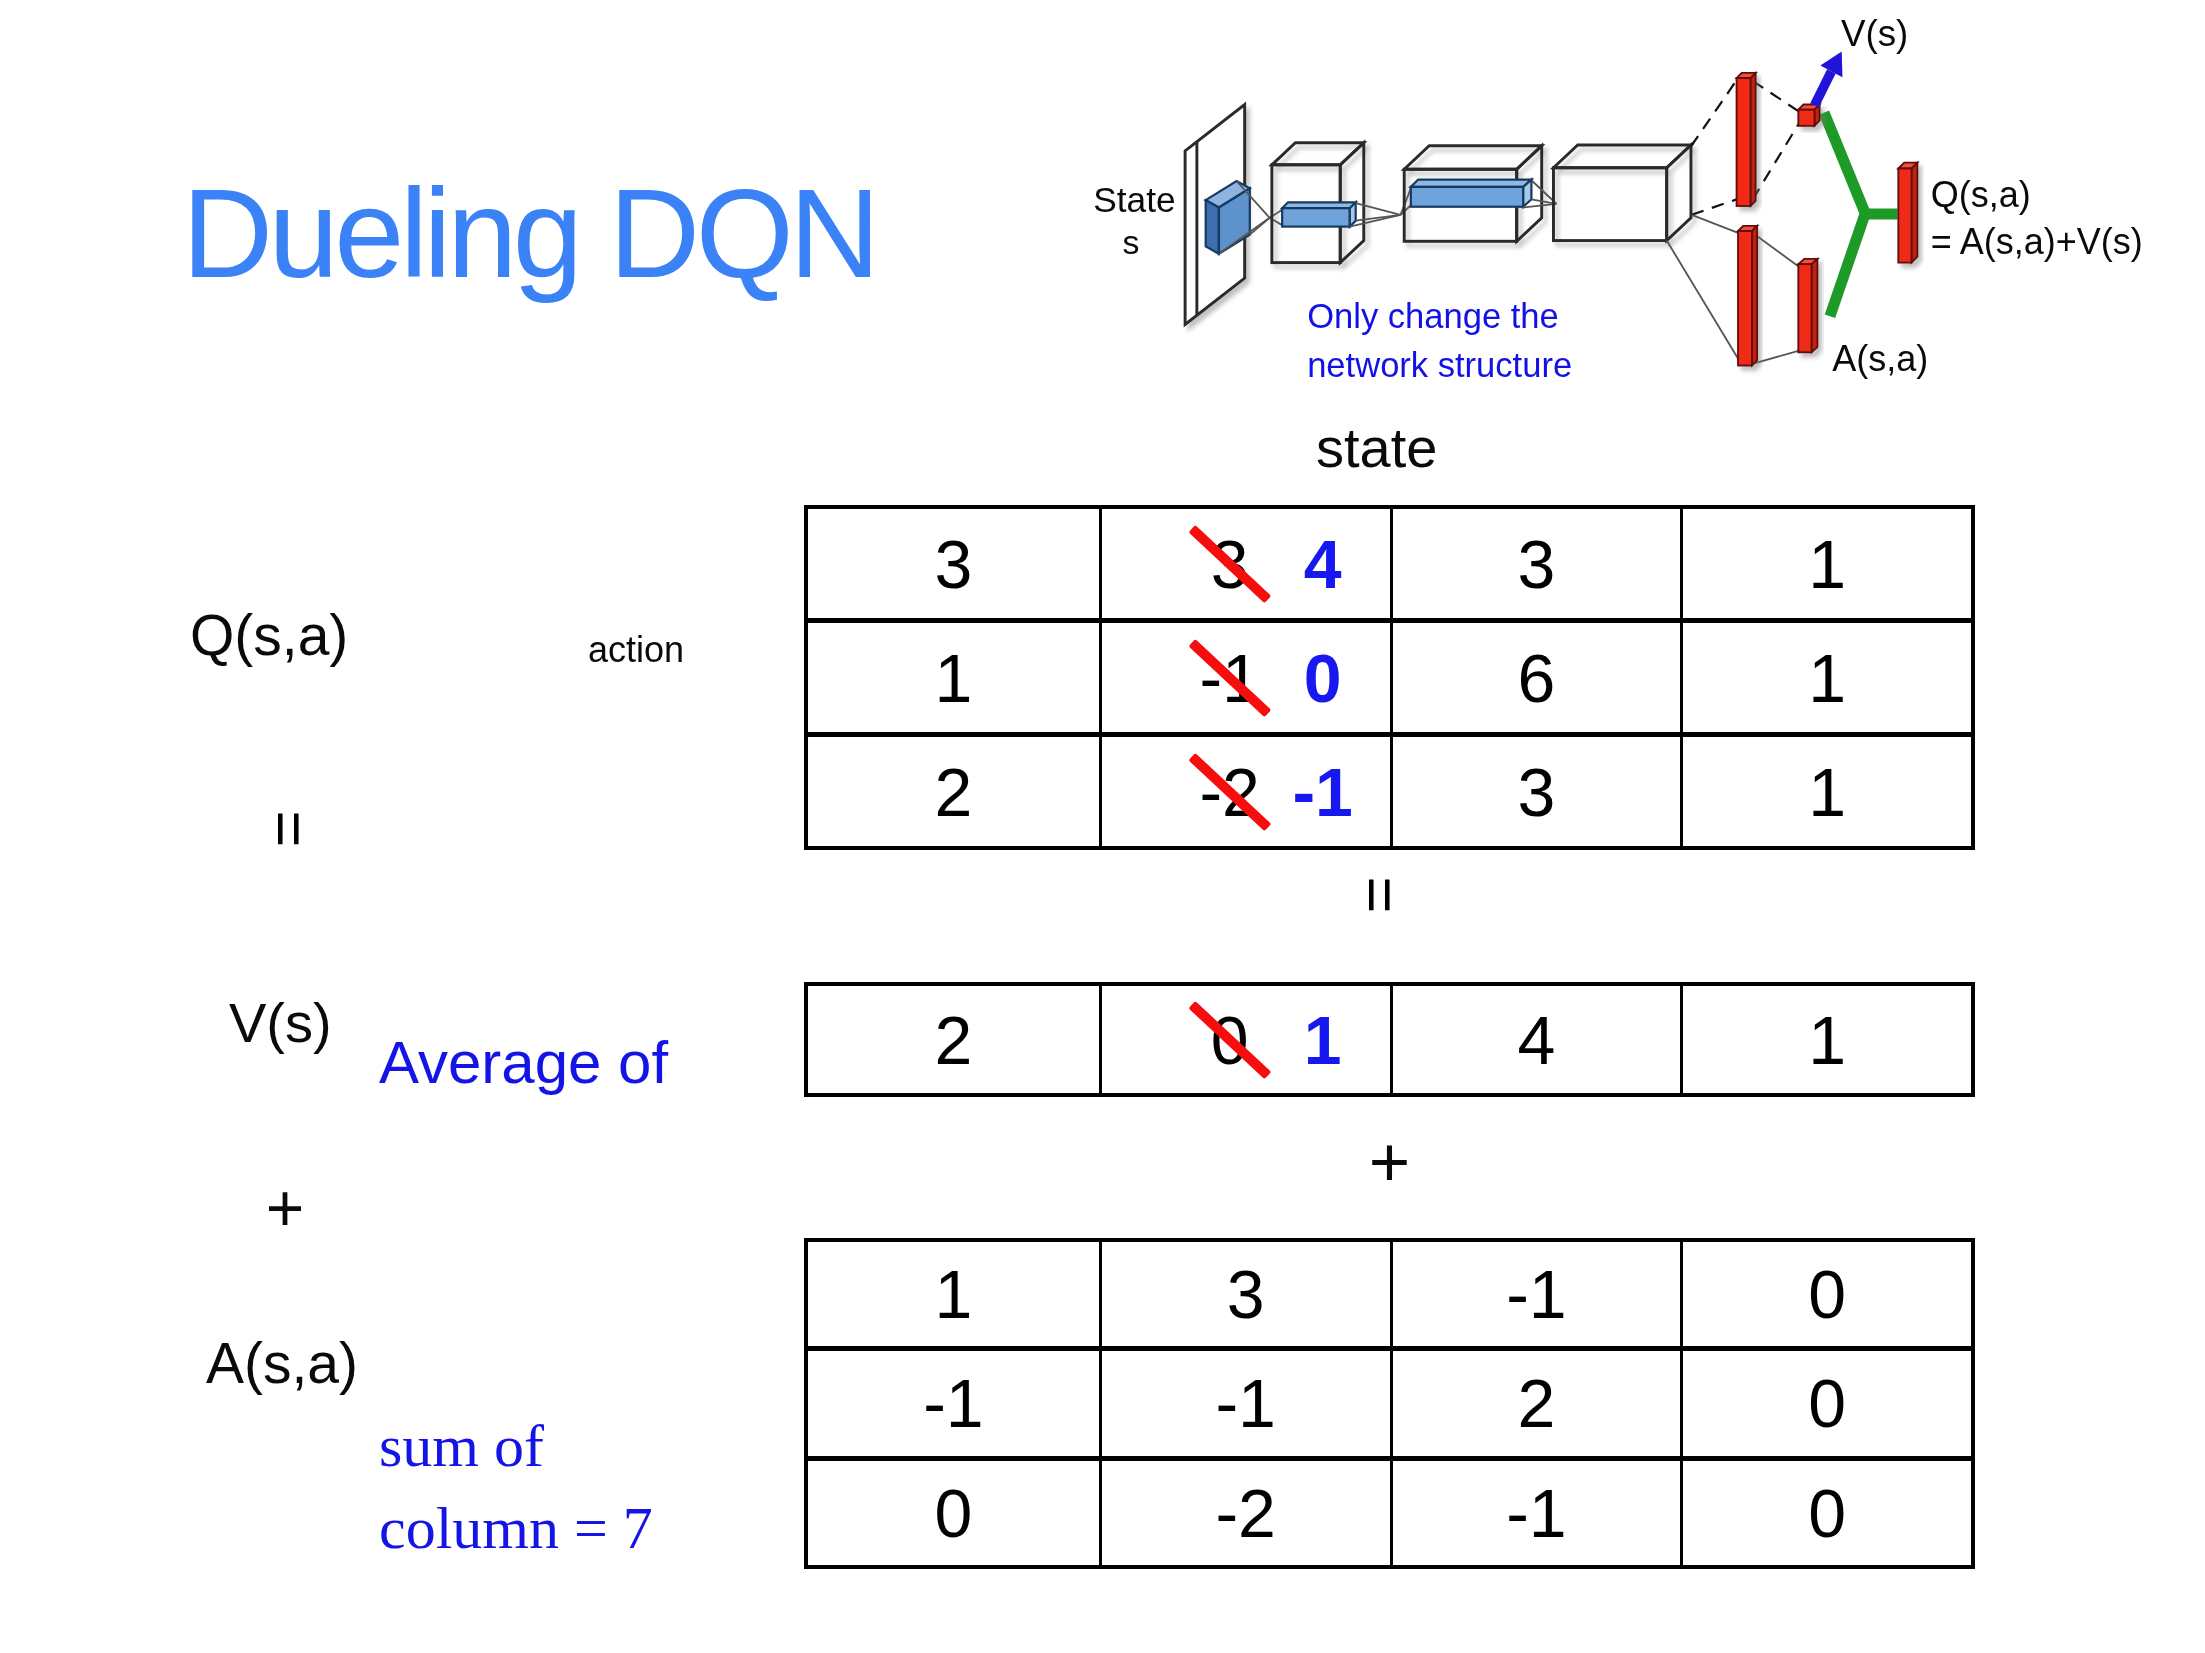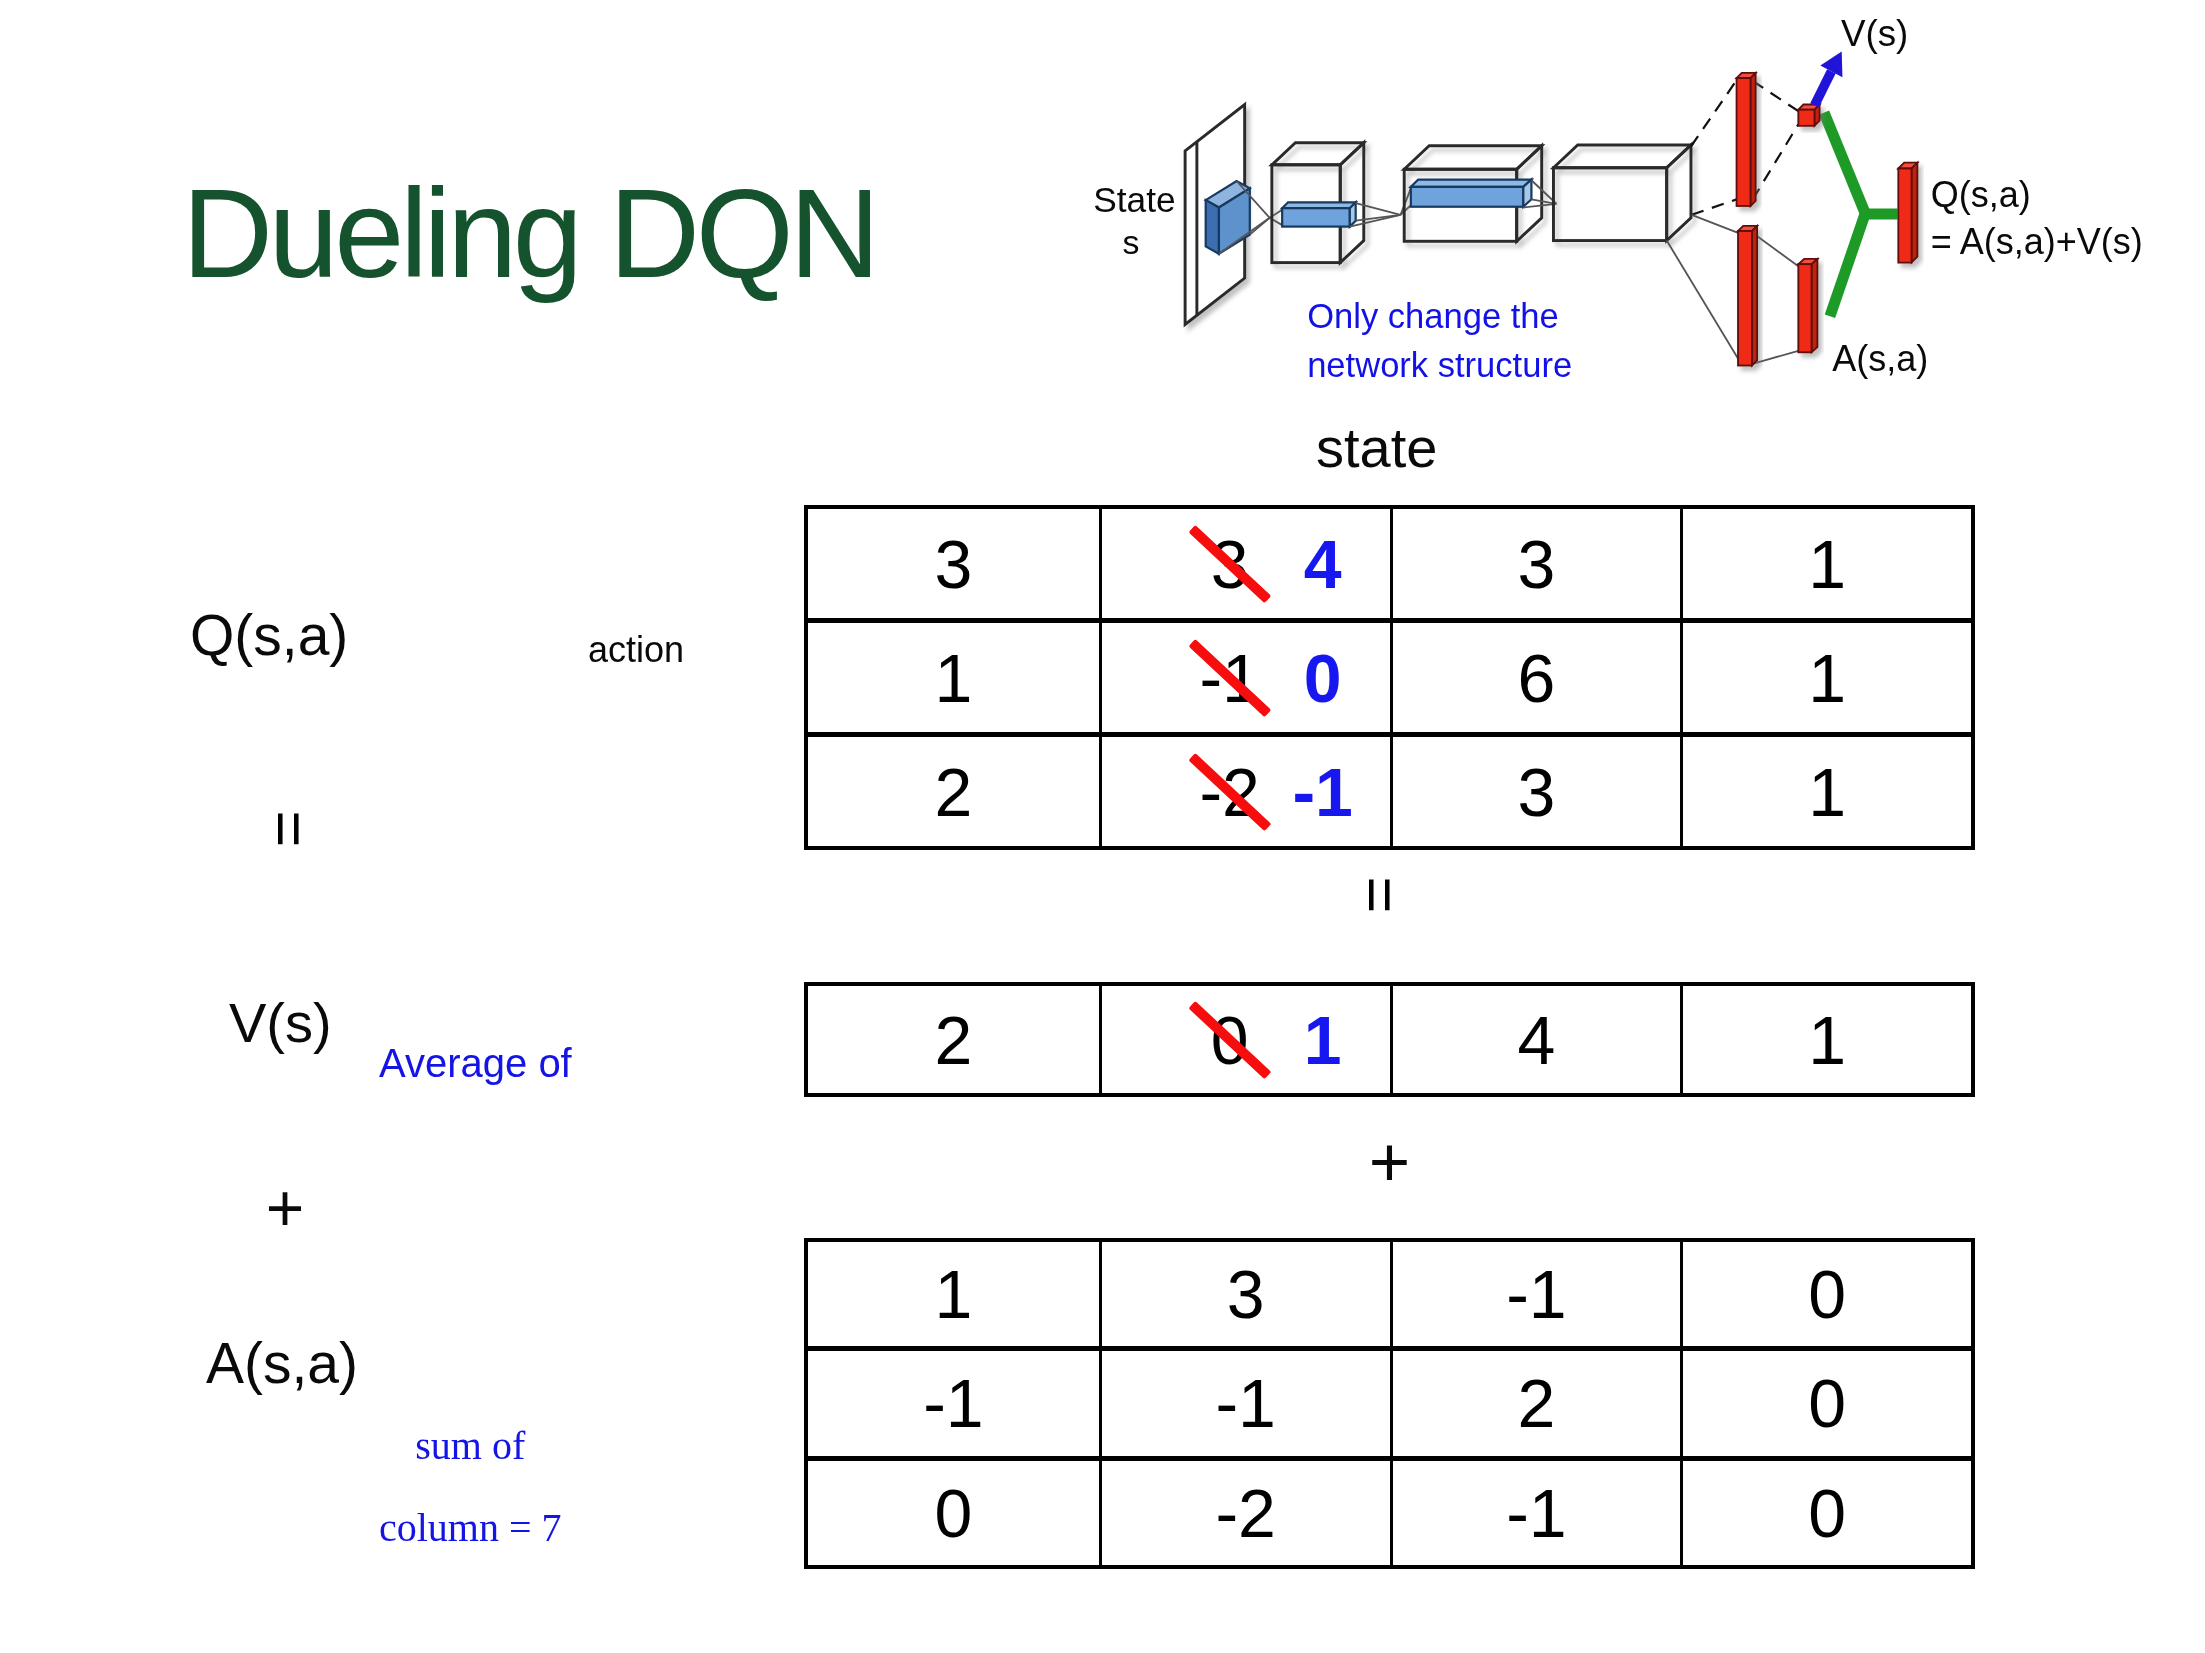--- a/index.html
+++ b/index.html
@@ -3,24 +3,24 @@
 <meta charset="utf-8">
 <style>
   html,body{margin:0;padding:0;background:#fff;}
   .slide{
     position:relative;width:2205px;height:1654px;background:#ffffff;overflow:hidden;
     font-family:"Liberation Sans", sans-serif;color:#000;
   }
   .abs{position:absolute;}
   .page-title{
     left:182px;top:171px;font-size:126px;font-weight:350;letter-spacing:-4.4px;
-    line-height:1;color:#14532d;white-space:nowrap;
+    line-height:1;color:#3b82f6;white-space:nowrap;
   }
   .lbl{line-height:1;white-space:nowrap;color:#0a0a0a;}
-  .blue-note{color:#1414e6;line-height:82px;white-space:nowrap;font-size:40px;text-align:center;}
+  .blue-note{color:#1414e6;line-height:82px;white-space:nowrap;font-size:60px;}
   .rot-eq{display:flex;align-items:center;justify-content:center;
     font-size:63px;transform:rotate(90deg);line-height:1;}
   
   .tbl{
     position:absolute;left:804px;width:1171px;
     display:grid;grid-template-columns:repeat(4,1fr);
     border:4.4px solid #000;background:#fff;box-sizing:border-box;
   }
   .tbl .cell{
     border-left:3.7px solid #000;border-top:5.1px solid #000;

